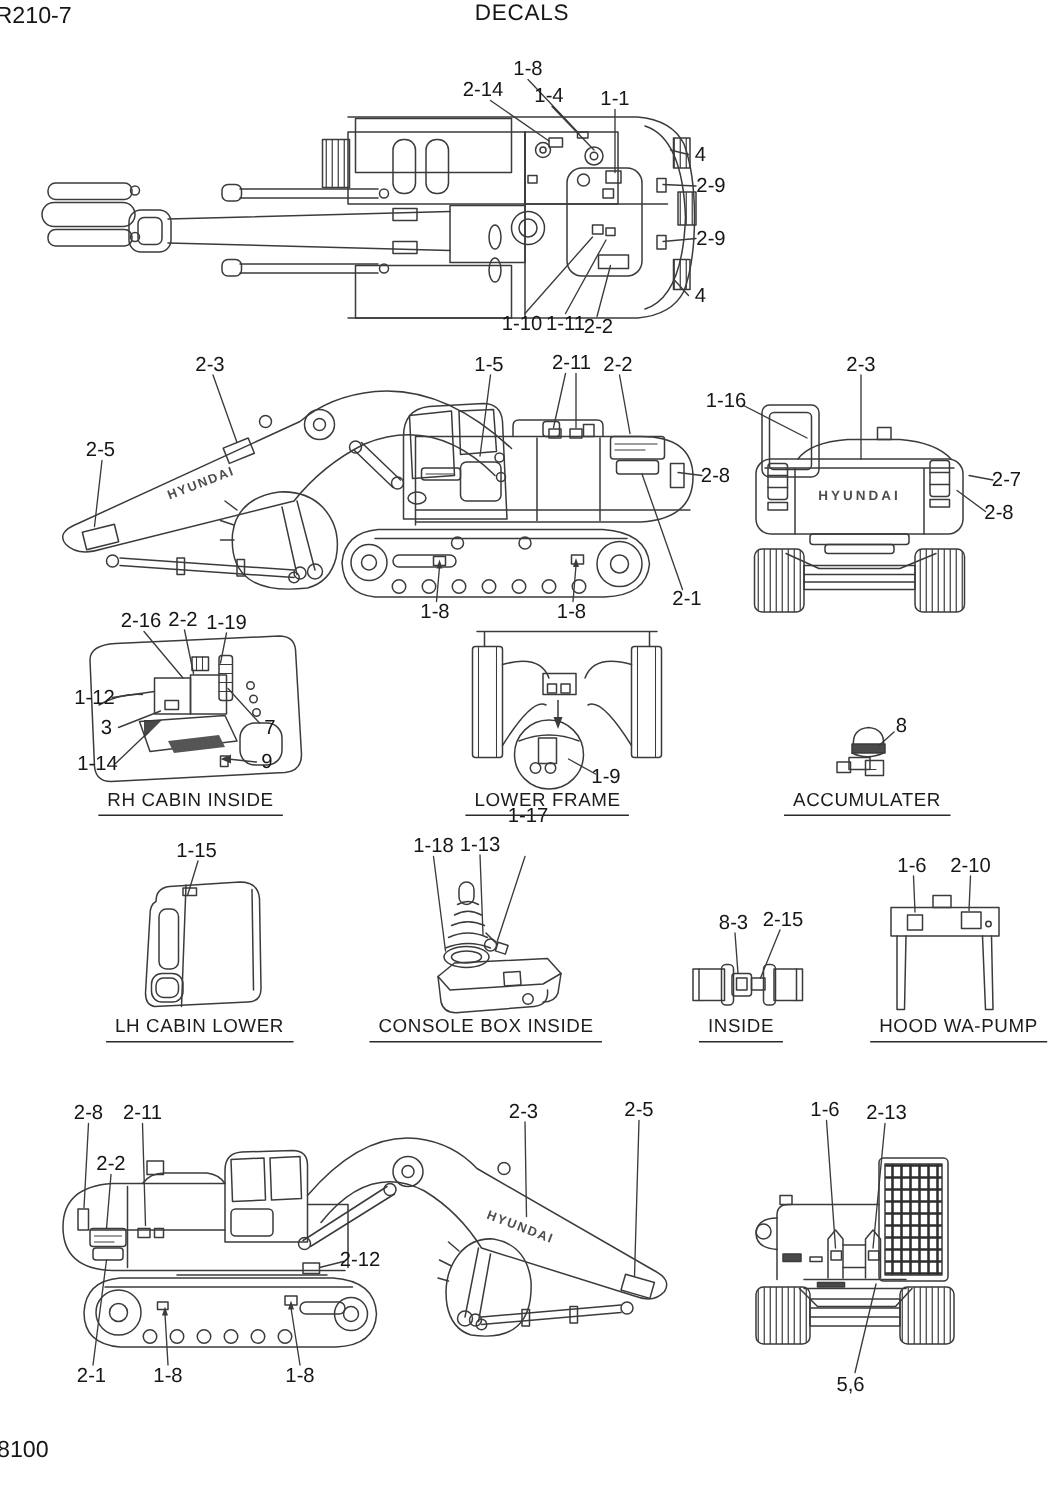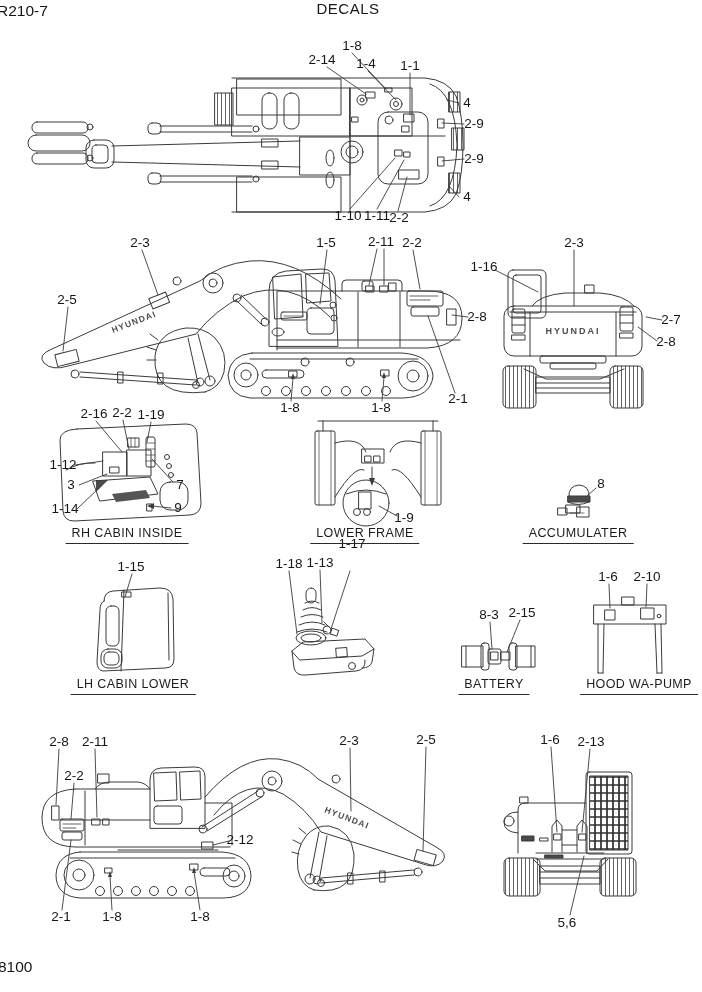--- a/index.html
+++ b/index.html
@@ -444,16 +444,17 @@
 <div class="co" style="left:200px;top:917px">1-8</div>
 
 <div class="co" style="left:550px;top:740px">1-6</div>
 <div class="co" style="left:591px;top:742px">2-13</div>
 <div class="co" style="left:567px;top:923px">5,6</div>
 
 <div class="sec" style="left:127px;top:526px">RH CABIN INSIDE</div>
 <div class="sec" style="left:365px;top:526px">LOWER FRAME</div>
 <div class="sec" style="left:578px;top:526px">ACCUMULATER</div>
 <div class="sec" style="left:133px;top:677px">LH CABIN LOWER</div>
-<div class="sec" style="left:494px;top:677px">BATTERY</div>
+<div class="sec" style="left:324px;top:677px">CONSOLE BOX INSIDE</div>
+<div class="sec" style="left:494px;top:677px">INSIDE</div>
 <div class="sec" style="left:639px;top:677px">HOOD WA-PUMP</div>
 
 </div>
 
 </body></html>

